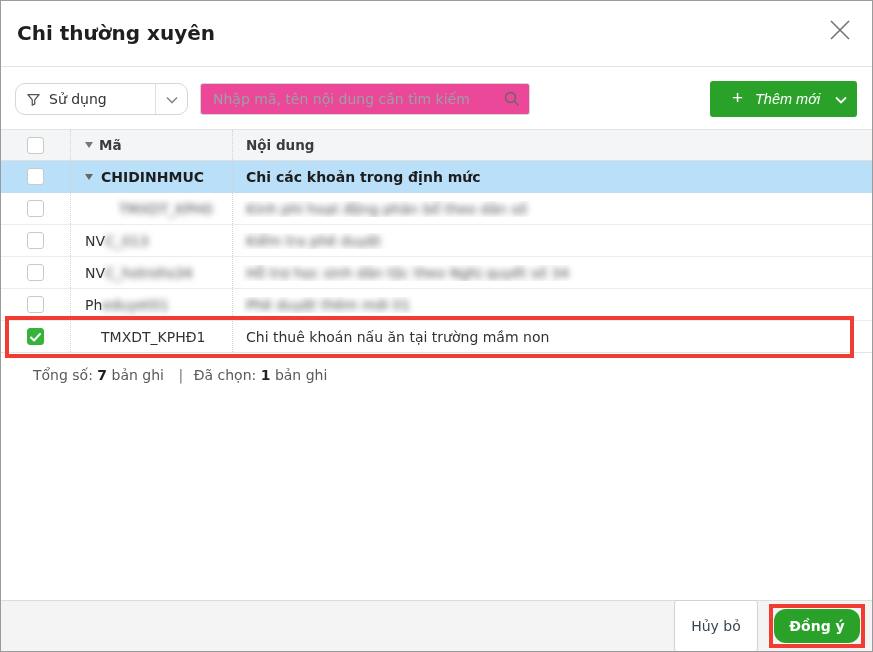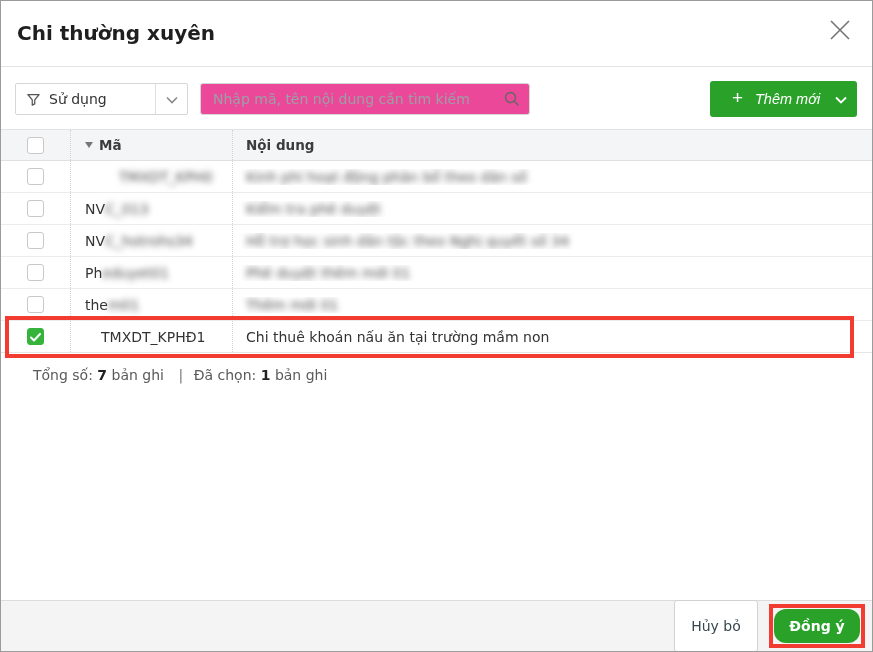--- a/index.html
+++ b/index.html
@@ -14,21 +14,21 @@
   
   .titlebar { position:relative; height:66px; border-bottom:1px solid #e4e4e4; }
   .title { position:absolute; left:16px; top:20px; font-size:20px; font-weight:bold; color:#1f1f1f; }
   .close-btn { position:absolute; right:14px; top:12px; width:36px; height:36px;
     display:flex; align-items:center; justify-content:center; cursor:pointer; }
 
   
   .toolbar { position:relative; height:62px; }
   .filter-box {
     position:absolute; left:14px; top:16px; width:173px; height:32px;
-    border:1px solid #d6d6d6; border-radius:2px; background:#fff;
+    border:1px solid #d6d6d6; border-radius:10px; background:#fff;
     display:flex; align-items:center; cursor:pointer;
   }
   .filter-box .f-label { flex:1; padding-left:8px; color:#333; }
   .filter-box .f-icn { padding-left:10px; display:flex; align-items:center; }
   .filter-box .f-arrow {
     width:32px; height:100%; border-left:1px solid #e0e0e0;
     display:flex; align-items:center; justify-content:center;
   }
   .search-box {
     position:absolute; left:199px; top:16px; width:330px; height:32px;
@@ -158,20 +158,30 @@
       </div>
       <div class="c-code">
         <span class="tri-down"></span>
         <span>Mã</span>
       </div>
       <div class="c-content">
         <span>Nội dung</span>
       </div>
     </div>
 
+    <div class="t-row row-group">
+      <div class="c-check">
+        <span class="checkbox"></span>
+      </div>
+      <div class="c-code">
+        <span class="tri-down"></span>
+        <span>CHIDINHMUC</span>
+      </div>
+      <div class="c-content">Chi các khoản trong định mức</div>
+    </div>
 
     <div class="t-row">
       <div class="c-check">
         <span class="checkbox"></span>
       </div>
       <div class="c-code indent-child">
         <span></span>
           <span class="blurred">TMXDT_KPH0</span>
       </div>
       <div class="c-content">
@@ -211,32 +221,20 @@
       </div>
       <div class="c-code">
         <span>Ph</span>
           <span class="blurred">eduyet01</span>
       </div>
       <div class="c-content">
         <span class="blurred">Phê duyệt thêm mới 01</span>
       </div>
     </div>
 
-    <div class="t-row">
-      <div class="c-check">
-        <span class="checkbox"></span>
-      </div>
-      <div class="c-code">
-        <span>the</span>
-          <span class="blurred">m01</span>
-      </div>
-      <div class="c-content">
-        <span class="blurred">Thêm mới 01</span>
-      </div>
-    </div>
 
     <div class="t-row row-selected">
       <div class="c-check">
         <span class="checkbox checked">
           <span>
             <svg width="11" height="9" viewBox="0 0 11 9" fill="none" stroke="#fff" stroke-width="2" stroke-linecap="round" stroke-linejoin="round">
                 <path d="M1 4.5 L4 7.5 L10 1"></path>
               </svg>
           </span>
         </span>

